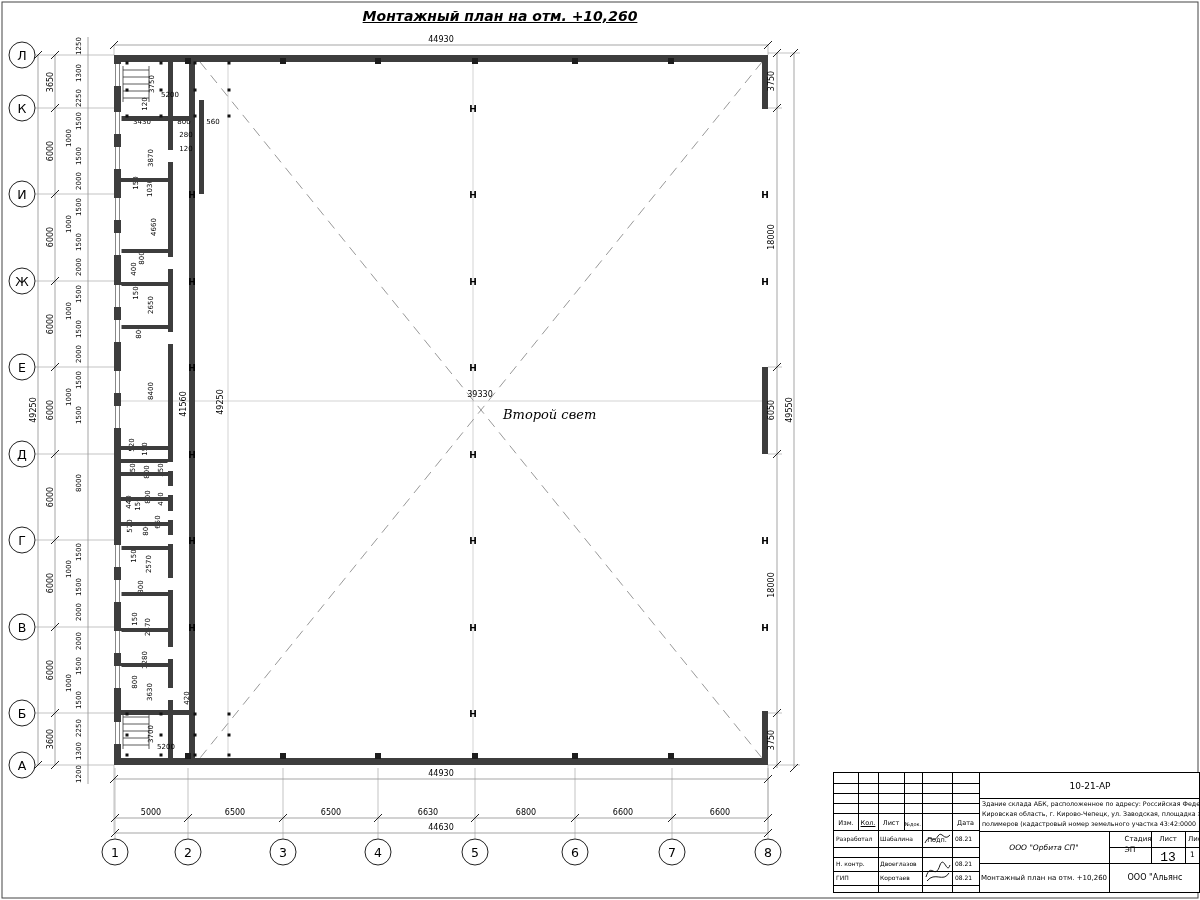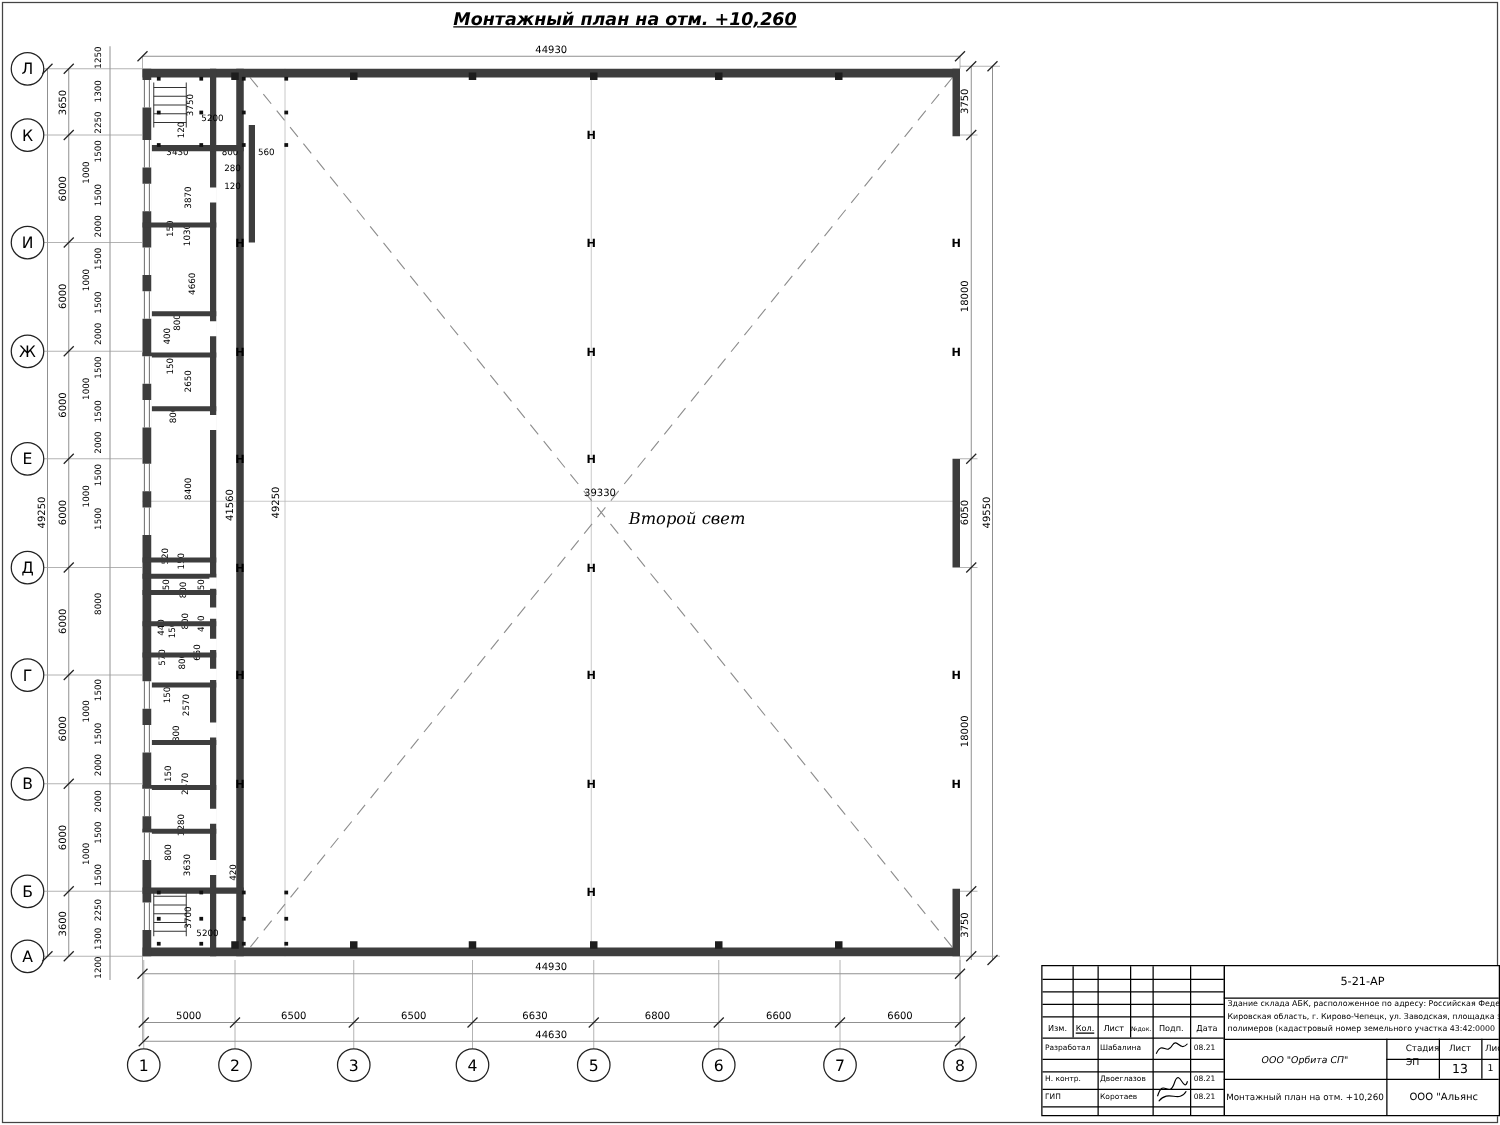--- a/index.html
+++ b/index.html
@@ -437,21 +437,21 @@
   <div class="vl" style="left:44px;"></div>
   <div class="vl" style="left:70px;height:57px;"></div>
   <div class="vl" style="left:88px;"></div>
   <div class="vl" style="left:118px;"></div>
   <div class="vl" style="left:145px;"></div>
 
   <div class="tbtxt c" style="left:0;width:24px;top:46px;font-size:6.5px;">Изм.</div>
   <div class="tbtxt c" style="left:24px;width:20px;top:46px;font-size:6.5px;text-decoration:underline;">Кол.</div>
   <div class="tbtxt c" style="left:44px;width:26px;top:46px;font-size:6.5px;">Лист</div>
   <div class="tbtxt c" style="left:70px;width:18px;top:48px;font-size:5px;">№док.</div>
-  <div class="tbtxt c" style="left:88px;width:30px;top:46px;font-size:6.5px;">Подп.</div>
+  <div class="tbtxt c" style="left:88px;width:30px;top:63px;font-size:6.5px;">Подп.</div>
   <div class="tbtxt c" style="left:118px;width:27px;top:46px;font-size:6.5px;">Дата</div>
 
   <div class="tbtxt" style="left:2px;top:62px;font-size:6px;">Разработал</div>
   <div class="tbtxt" style="left:46px;top:62px;font-size:6px;">Шабалина</div>
   <div class="tbtxt" style="left:121px;top:62px;font-size:6px;">08.21</div>
   <div class="tbtxt" style="left:2px;top:87px;font-size:6px;">Н. контр.</div>
   <div class="tbtxt" style="left:46px;top:87px;font-size:6px;">Двоеглазов</div>
   <div class="tbtxt" style="left:121px;top:87px;font-size:6px;">08.21</div>
   <div class="tbtxt" style="left:2px;top:101px;font-size:6px;">ГИП</div>
   <div class="tbtxt" style="left:46px;top:101px;font-size:6px;">Коротаев</div>
@@ -466,32 +466,32 @@
 
   <div class="vl" style="left:145px;"></div>
   <div class="hl" style="top:25px;left:145px;"></div>
   <div class="hl" style="top:58px;left:145px;"></div>
   <div class="hl" style="top:90px;left:145px;"></div>
   <div class="vl" style="left:275px;top:58px;"></div>
   <div class="vl" style="left:317px;top:58px;height:32px;"></div>
   <div class="vl" style="left:351px;top:58px;height:32px;"></div>
   <div class="hl" style="top:74px;left:275px;"></div>
 
-  <div class="tbtxt c" style="left:145px;width:222px;top:8px;font-size:9px;">5-21-АР</div>
+  <div class="tbtxt c" style="left:145px;width:222px;top:8px;font-size:9px;">10-21-АР</div>
 
   <div class="tbtxt" style="left:148px;top:27px;font-size:6.3px;">Здание склада АБК, расположенное по адресу: Российская Феде</div>
   <div class="tbtxt" style="left:148px;top:37px;font-size:6.3px;">Кировская область, г. Кирово-Чепецк, ул. Заводская, площадка з</div>
   <div class="tbtxt" style="left:148px;top:47px;font-size:6.3px;">полимеров (кадастровый номер земельного участка 43:42:0000</div>
 
   <div class="tbtxt c it" style="left:145px;width:130px;top:70px;font-size:7.5px;">ООО "Орбита СП"</div>
 
   <div class="tbtxt c" style="left:283px;width:42px;top:62px;font-size:7px;">Стадия</div>
   <div class="tbtxt c" style="left:317px;width:34px;top:62px;font-size:7px;">Лист</div>
   <div class="tbtxt" style="left:354px;top:62px;font-size:7px;">Листов</div>
   <div class="tbtxt c" style="left:275px;width:42px;top:72px;font-size:7.5px;">ЭП</div>
-  <div class="tbtxt c" style="left:317px;width:34px;top:77px;font-size:10px;">13</div>
+  <div class="tbtxt c" style="left:317px;width:34px;top:77px;font-size:13px;font-family:Liberation Mono, monospace;">13</div>
   <div class="tbtxt" style="left:356px;top:77px;font-size:7.5px;">1</div>
 
   <div class="tbtxt c" style="left:145px;width:130px;top:101px;font-size:7px;">Монтажный план на отм. +10,260</div>
   <div class="tbtxt c" style="left:275px;width:92px;top:100px;font-size:8px;">ООО "Альянс</div>
 </div>
 
 </div>
 
 </body></html>

